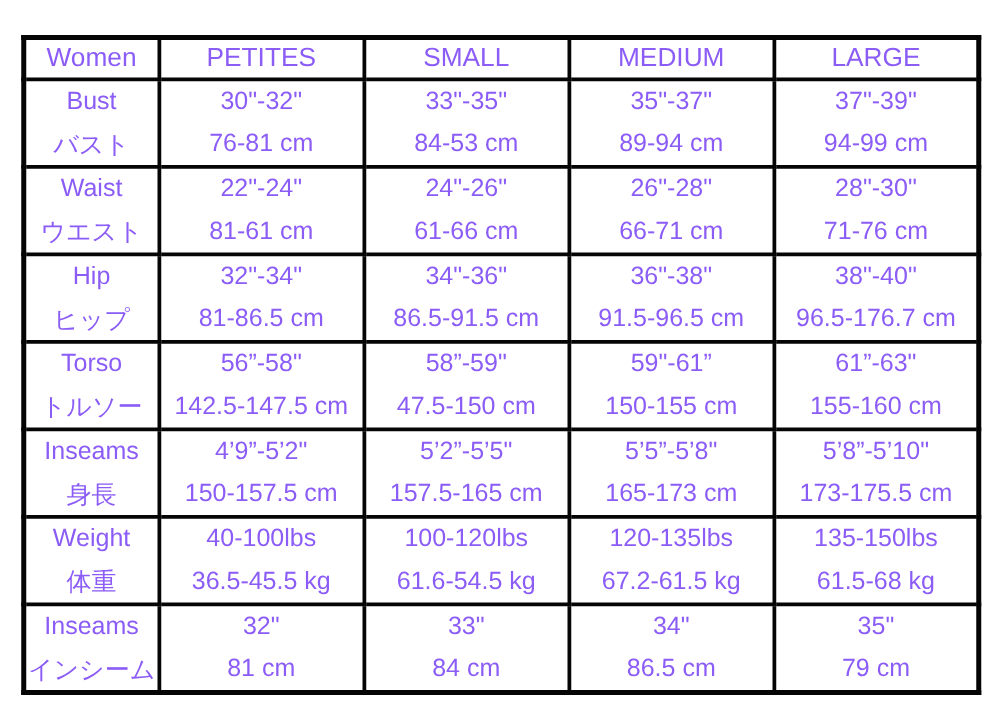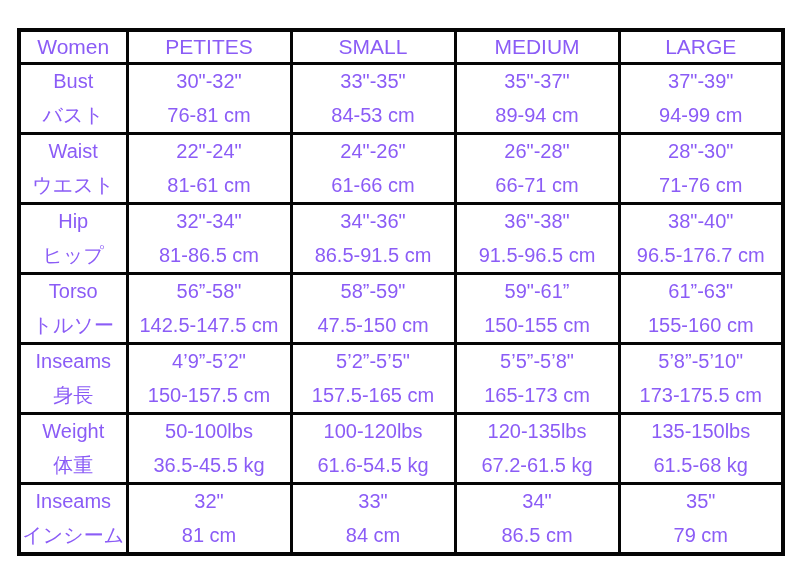--- a/index.html
+++ b/index.html
@@ -239,21 +239,21 @@
       </tr>
       <tr>
         <th>
             <div class="stack">
           <div class="line">Weight</div>
           <div class="line">体重</div>
         </div>
           </th>
         <td>
             <div class="stack">
-          <div class="line">50-100lbs</div>
+          <div class="line">40-100lbs</div>
           <div class="line">36.5-45.5 kg</div>
         </div>
           </td>
         <td>
             <div class="stack">
           <div class="line">100-120lbs</div>
           <div class="line">61.6-54.5 kg</div>
         </div>
           </td>
         <td>

